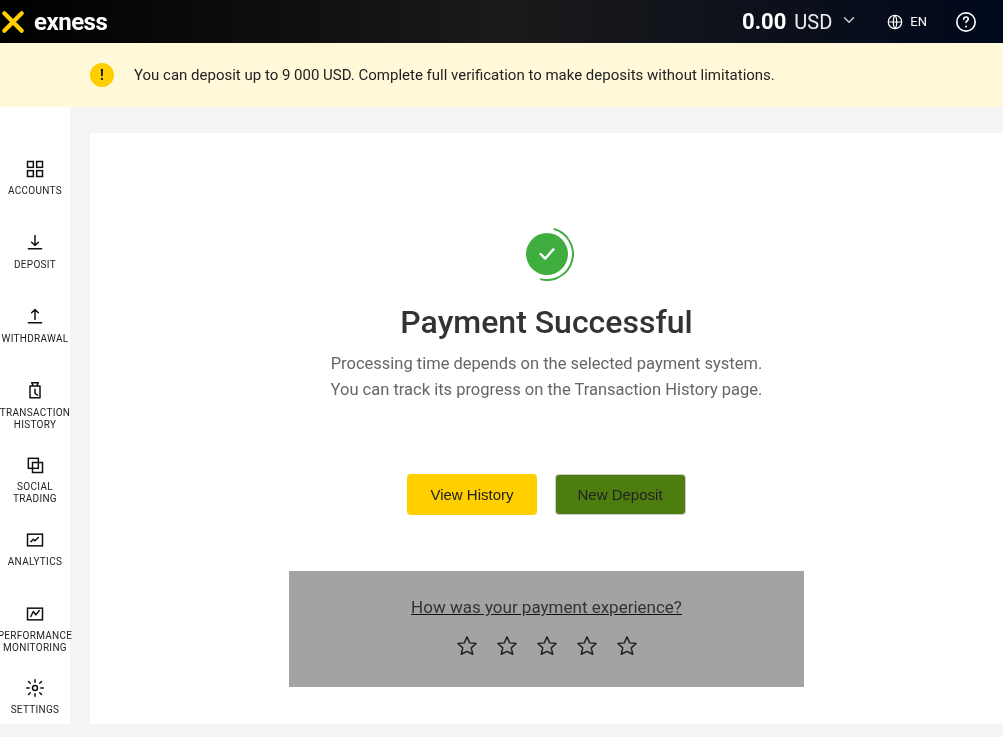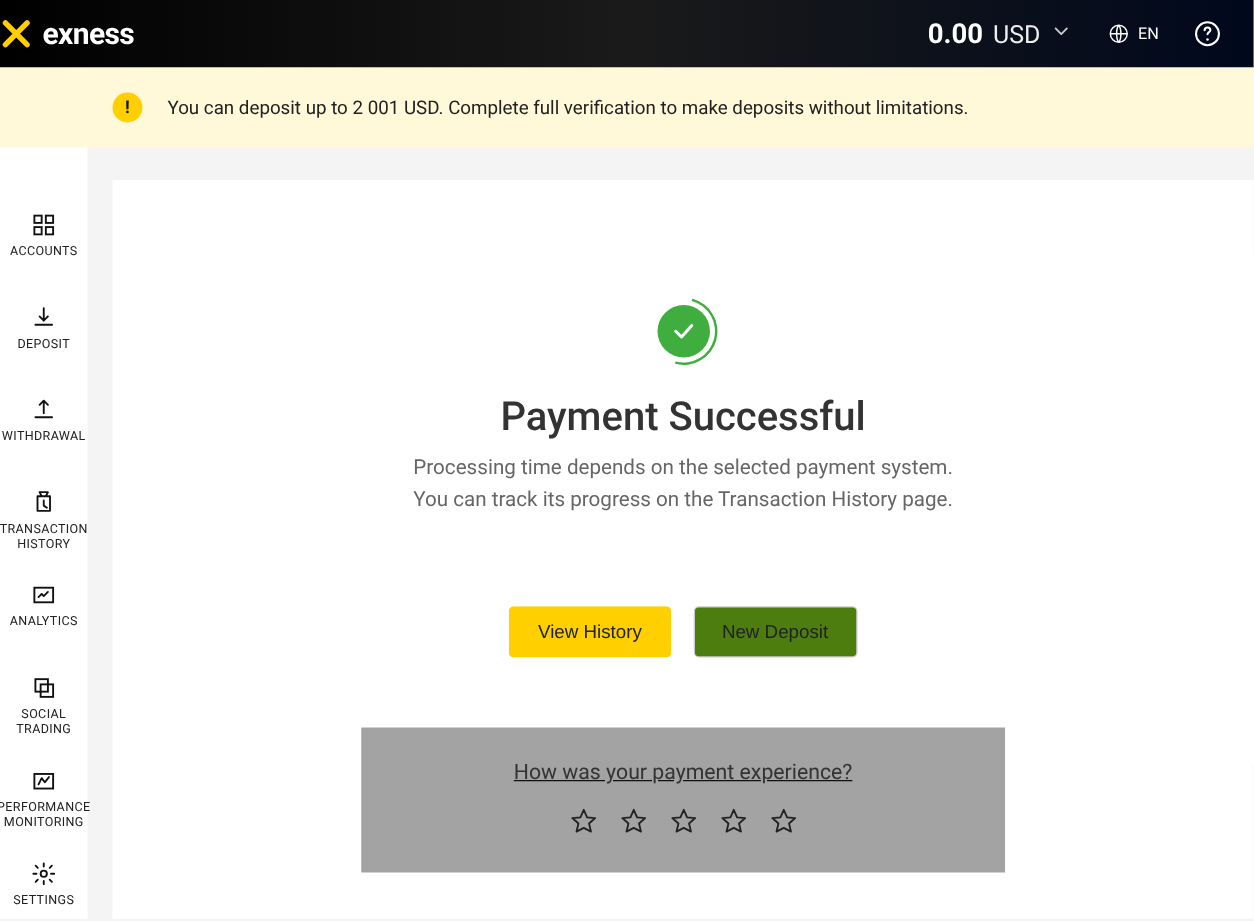--- a/index.html
+++ b/index.html
@@ -7,21 +7,21 @@
     font-family: -apple-system, BlinkMacSystemFont, "Segoe UI", Roboto, Helvetica, Arial, sans-serif;
     background: #f4f4f4;
     width: 1003px;
     height: 737px;
     overflow: hidden;
     color: #111;
   }
 
   
   .header {
-    height: 54px;
+    height: 43px;
     background: linear-gradient(90deg, #000 0%, #1a1a1a 50%, #00081c 100%);
     display: flex;
     align-items: center;
     justify-content: space-between;
     padding: 0 26px 0 0;
   }
   .logo {
     display: flex;
     align-items: center;
     gap: 8px;
@@ -171,21 +171,21 @@
           <path d="M9.5 9a2.5 2.5 0 115 0c0 1.5-2.5 1.8-2.5 3.5" stroke="#fff" stroke-width="1.8" fill="none" stroke-linecap="round"></path>
           <circle cx="12" cy="17" r="1.1" fill="#fff"></circle>
         </svg>
       </span>
     </div>
   </div>
 </div>
 
 <div class="banner">
   <div class="banner-icon">!</div>
-  <div class="banner-text">You can deposit up to 2 001 USD. Complete full verification to make deposits without limitations.</div>
+  <div class="banner-text">You can deposit up to 9 000 USD. Complete full verification to make deposits without limitations.</div>
 </div>
 
 <div class="layout">
 
   <div class="sidebar">
 
     <div class="side-item">
       <div class="side-icon">
         <svg viewBox="0 0 24 24" width="20" height="20">
             <rect x="3" y="3" width="7" height="7" stroke="#111" stroke-width="1.8" fill="none"></rect>
@@ -220,35 +220,35 @@
         <svg viewBox="0 0 24 24" width="20" height="20">
             <path d="M8 2h8l-2 4h-4zM6 6h12v14H6zM12 10v5l3 2" stroke="#111" stroke-width="1.8" fill="none" stroke-linecap="round" stroke-linejoin="round"></path>
           </svg>
       </div>
       <div class="side-label">TRANSACTION HISTORY</div>
     </div>
 
     <div class="side-item">
       <div class="side-icon">
         <svg viewBox="0 0 24 24" width="20" height="20">
+            <rect x="4" y="4" width="12" height="12" stroke="#111" stroke-width="1.8" fill="none"></rect>
+            <rect x="9" y="9" width="12" height="12" stroke="#111" stroke-width="1.8" fill="none"></rect>
+          </svg>
+      </div>
+      <div class="side-label">SOCIAL TRADING</div>
+    </div>
+
+    <div class="side-item">
+      <div class="side-icon">
+        <svg viewBox="0 0 24 24" width="20" height="20">
             <rect x="3" y="5" width="18" height="14" stroke="#111" stroke-width="1.8" fill="none"></rect>
             <path d="M7 14l3-3 2 2 4-4" stroke="#111" stroke-width="1.8" fill="none" stroke-linecap="round" stroke-linejoin="round"></path>
           </svg>
       </div>
       <div class="side-label">ANALYTICS</div>
-    </div>
-
-    <div class="side-item">
-      <div class="side-icon">
-        <svg viewBox="0 0 24 24" width="20" height="20">
-            <rect x="4" y="4" width="12" height="12" stroke="#111" stroke-width="1.8" fill="none"></rect>
-            <rect x="9" y="9" width="12" height="12" stroke="#111" stroke-width="1.8" fill="none"></rect>
-          </svg>
-      </div>
-      <div class="side-label">SOCIAL TRADING</div>
     </div>
 
     <div class="side-item">
       <div class="side-icon">
         <svg viewBox="0 0 24 24" width="20" height="20">
             <rect x="3" y="5" width="18" height="14" stroke="#111" stroke-width="1.8" fill="none"></rect>
             <path d="M7 15l3-6 3 4 4-5" stroke="#111" stroke-width="1.8" fill="none" stroke-linecap="round" stroke-linejoin="round"></path>
           </svg>
       </div>
       <div class="side-label">PERFORMANCE MONITORING</div>

